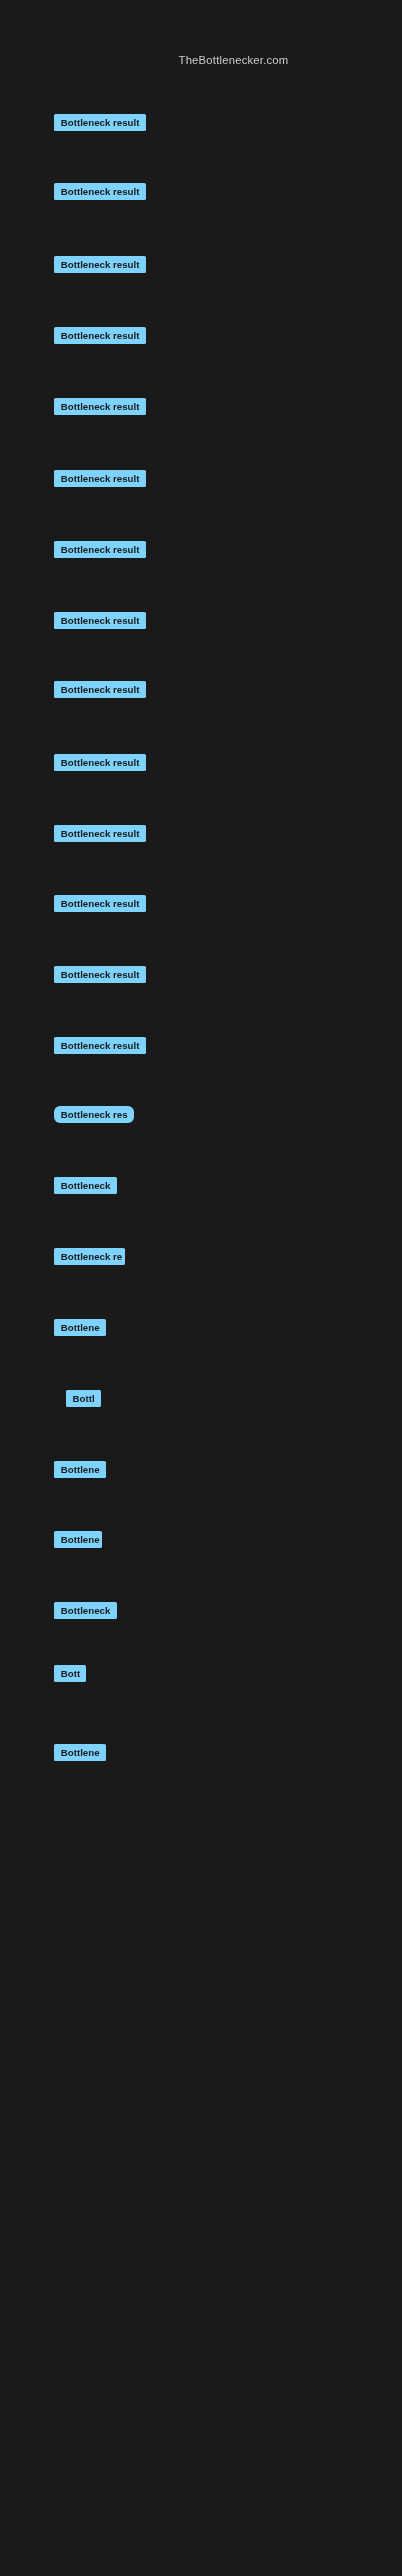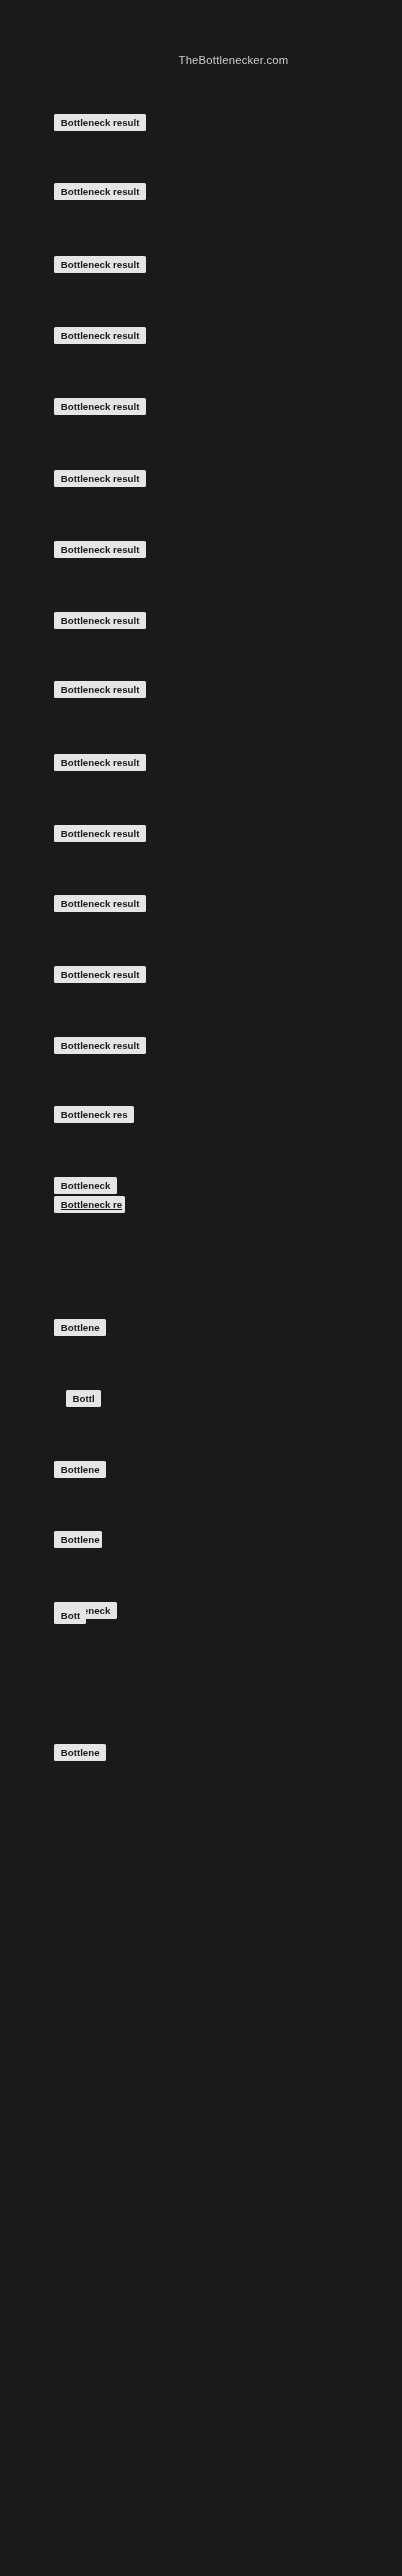--- a/index.html
+++ b/index.html
@@ -19,21 +19,21 @@
     .site-title {
       text-align: center;
       color: #cccccc;
       font-size: 11.3px;
       padding: 6.4px 0 4.8px 0;
       letter-spacing: 0.2px;
     }
 
     .bottleneck-item {
       display: inline-block;
-      background-color: #e5e5e5;
+      background-color: #7dd3fc;
       color: #1a1a1a;
       font-size: 9.7px;
       font-weight: bold;
       padding: 3.2px 6.4px;
       margin: 4.8px 0 4.8px 3.2px;
       border-radius: 1.6px;
       white-space: nowrap;
       overflow: hidden;
     }
   </style>
@@ -50,24 +50,24 @@
     <div class="bottleneck-item" style="position: absolute; top: 306px; left: 3.2px; max-width: 114px;">Bottleneck result</div>
     <div class="bottleneck-item" style="position: absolute; top: 378px; left: 3.2px; max-width: 111px;">Bottleneck result</div>
     <div class="bottleneck-item" style="position: absolute; top: 449px; left: 3.2px; max-width: 110px;">Bottleneck result</div>
     <div class="bottleneck-item" style="position: absolute; top: 520px; left: 3.2px; max-width: 110px;">Bottleneck result</div>
     <div class="bottleneck-item" style="position: absolute; top: 589px; left: 3.2px; max-width: 109px;">Bottleneck result</div>
     <div class="bottleneck-item" style="position: absolute; top: 662px; left: 3.2px; max-width: 108px;">Bottleneck result</div>
     <div class="bottleneck-item" style="position: absolute; top: 733px; left: 3.2px; max-width: 107px;">Bottleneck result</div>
     <div class="bottleneck-item" style="position: absolute; top: 803px; left: 3.2px; max-width: 106px;">Bottleneck result</div>
     <div class="bottleneck-item" style="position: absolute; top: 874px; left: 3.2px; max-width: 105px;">Bottleneck result</div>
     <div class="bottleneck-item" style="position: absolute; top: 945px; left: 3.2px; max-width: 104px;">Bottleneck result</div>
-    <div class="bottleneck-item" style="position: absolute; top: 1014px; left: 3.2px; max-width: 89px;">Bottleneck res</div>
+    <div class="bottleneck-item" style="position: absolute; top: 1014px; left: 3.2px; max-width: 89px; border-radius: 6px;">Bottleneck res</div>
     <div class="bottleneck-item" style="position: absolute; top: 1085px; left: 3.2px; max-width: 64px;">Bottleneck</div>
-    <div class="bottleneck-item" style="position: absolute; top: 1104px; left: 3.2px; max-width: 71px; text-decoration: underline;">Bottleneck re</div>
+    <div class="bottleneck-item" style="position: absolute; top: 1156px; left: 3.2px; max-width: 71px;">Bottleneck re</div>
     <div class="bottleneck-item" style="position: absolute; top: 1227px; left: 3.2px; max-width: 55px;">Bottlene</div>
     <div class="bottleneck-item" style="position: absolute; top: 1298px; left: 15px; max-width: 39px;">Bottl</div>
     <div class="bottleneck-item" style="position: absolute; top: 1369px; left: 3.2px; max-width: 55px;">Bottlene</div>
     <div class="bottleneck-item" style="position: absolute; top: 1439px; left: 3.2px; max-width: 48px;">Bottlene</div>
     <div class="bottleneck-item" style="position: absolute; top: 1510px; left: 3.2px; max-width: 64px;">Bottleneck</div>
-    <div class="bottleneck-item" style="position: absolute; top: 1515px; left: 3.2px; max-width: 32px;">Bott</div>
+    <div class="bottleneck-item" style="position: absolute; top: 1573px; left: 3.2px; max-width: 32px;">Bott</div>
     <div class="bottleneck-item" style="position: absolute; top: 1652px; left: 3.2px; max-width: 55px;">Bottlene</div>
   </div>
 
 
 </body></html>

